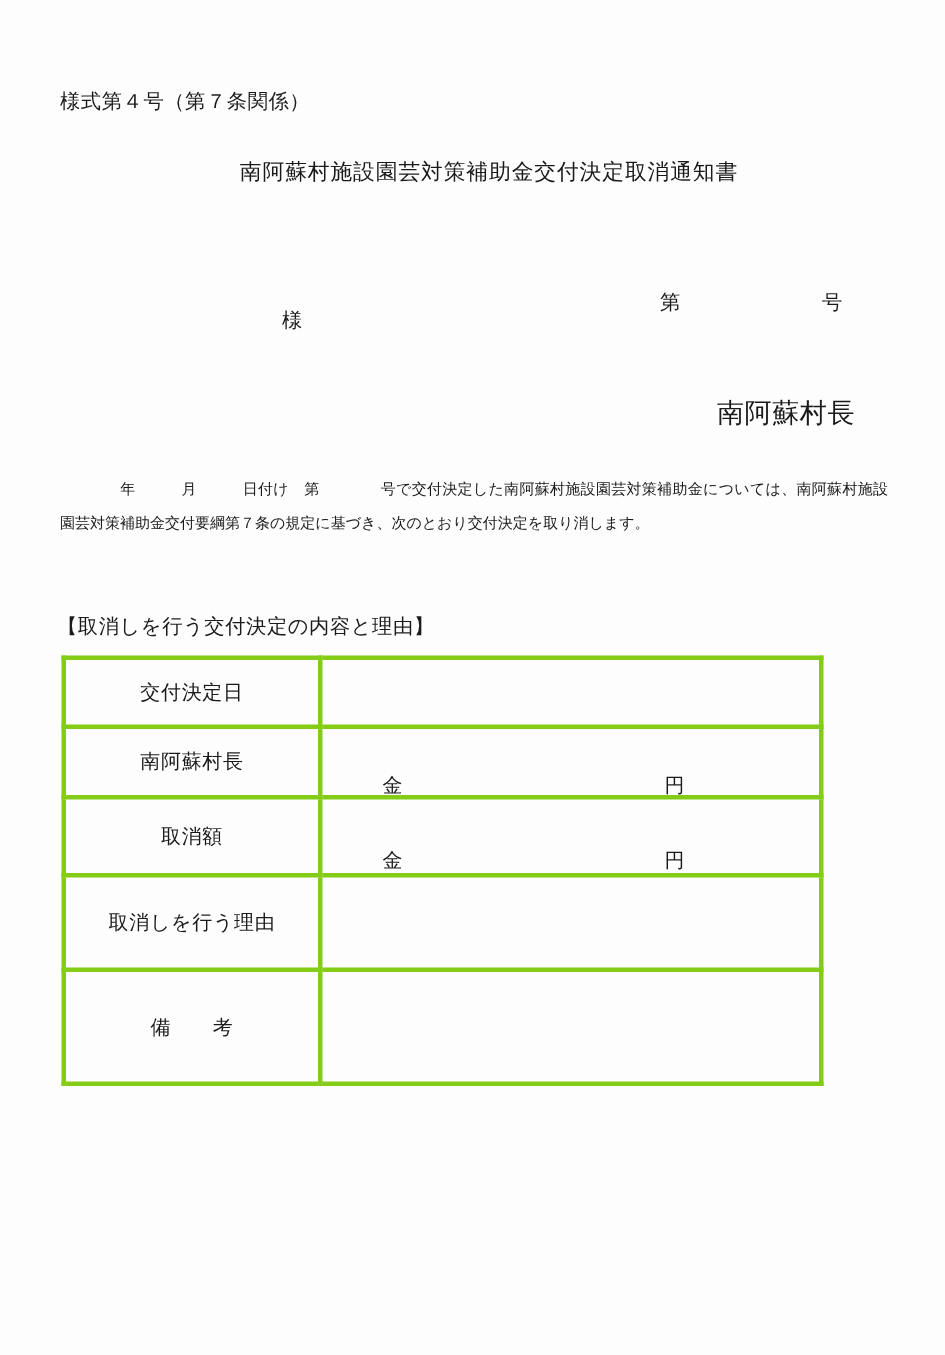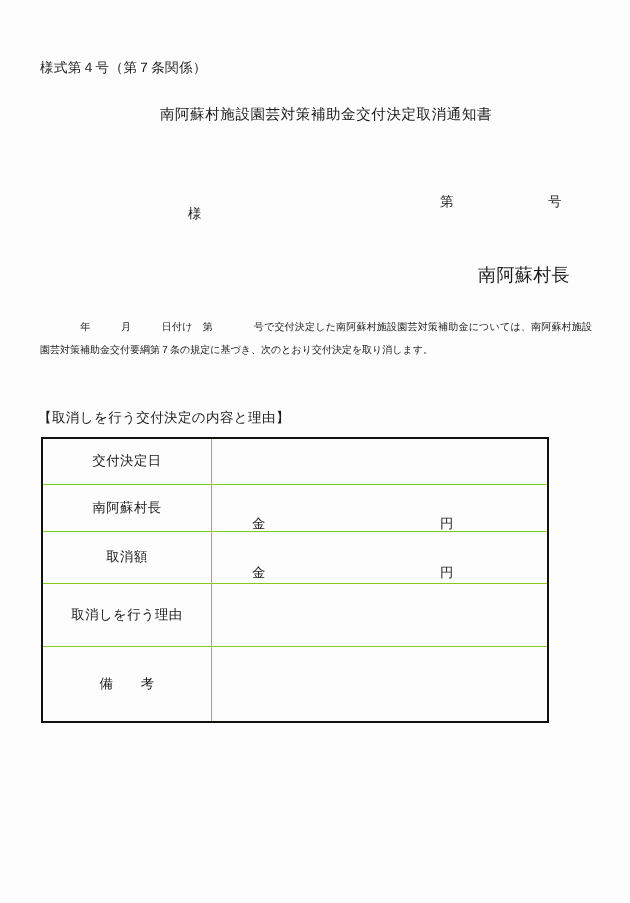--- a/index.html
+++ b/index.html
@@ -107,21 +107,21 @@
   .detail-table {
     position: absolute;
     left: 41px;
     top: 437px;
     width: 508px;
     border-collapse: collapse;
     table-layout: fixed;
     border: 2px solid #111111;
   }
   .detail-table td {
-    border: 1px solid #84cc16;
+    border: 3px solid #84cc16;
     font-size: 13.3px;
     padding: 0;
     vertical-align: middle;
   }
   .detail-table .label-cell {
     width: 168px;
     text-align: center;
     letter-spacing: 0.5px;
     white-space: pre;
   }

